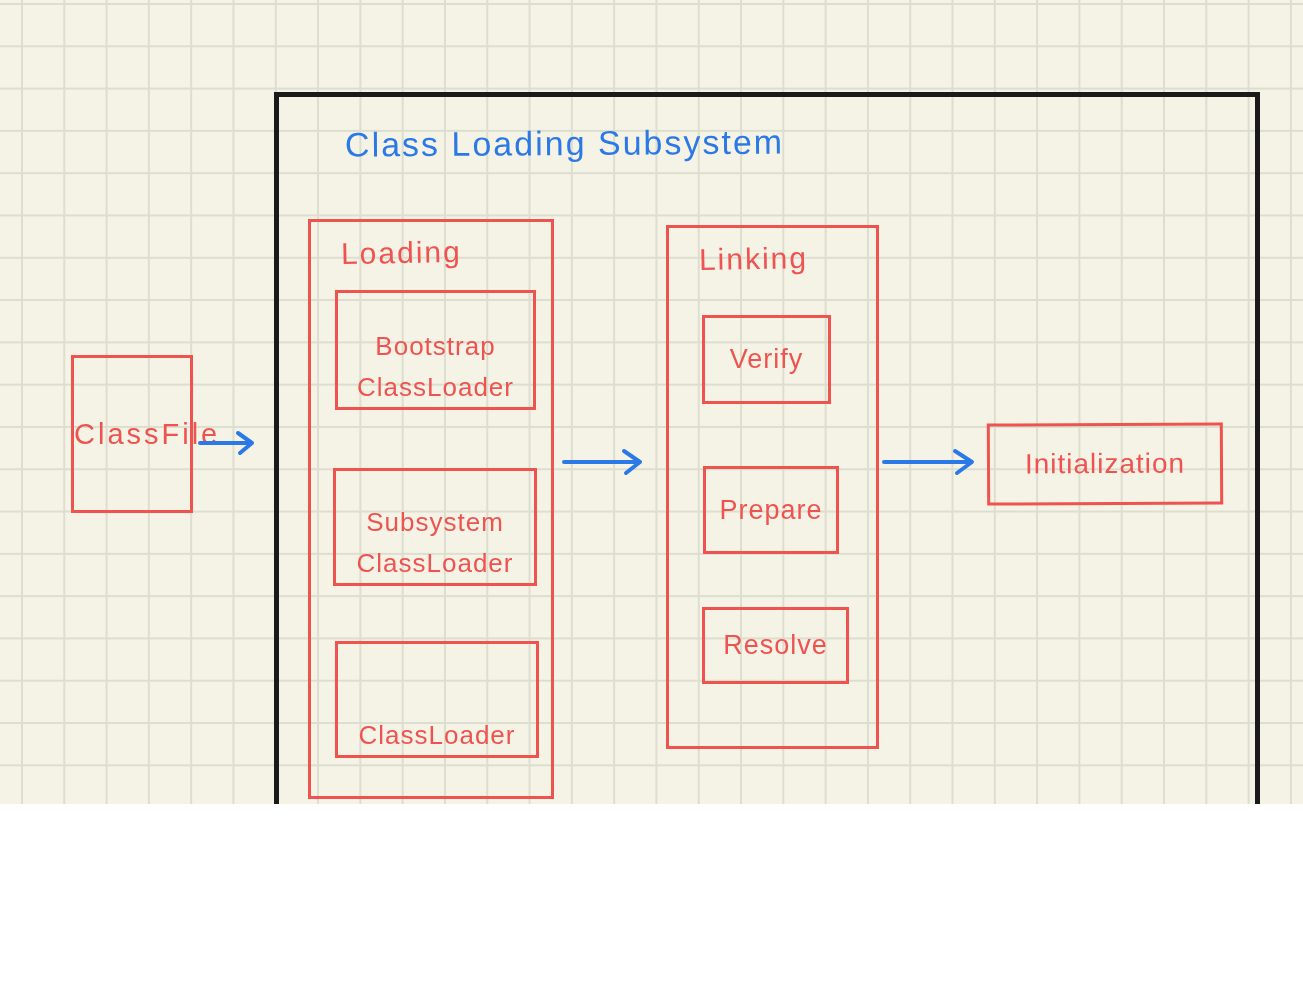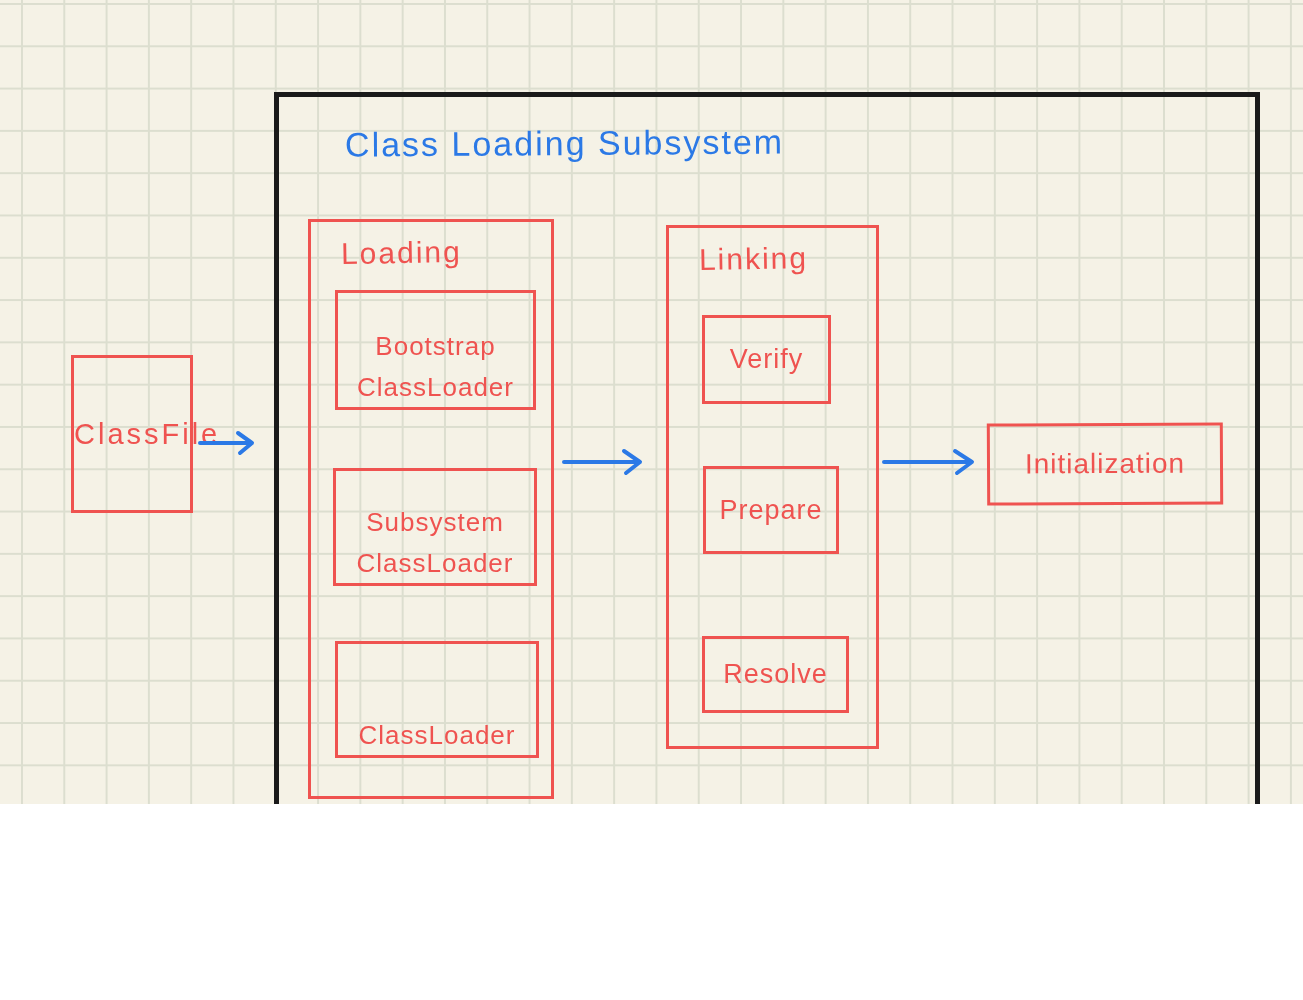--- a/index.html
+++ b/index.html
@@ -58,21 +58,21 @@
   .loader-application{left:24px;top:419px;width:198px;height:111px;}
   
   .linking-group{left:666px;top:225px;width:213px;height:524px;}
   .step-node{
     position:absolute;
     display:flex;justify-content:center;align-items:center;
     font-size:27px;letter-spacing:1px;white-space:nowrap;
   }
   .step-verify{left:33px;top:87px;width:123px;height:83px;}
   .step-prepare{left:34px;top:238px;width:130px;height:82px;}
-  .step-resolve{left:33px;top:379px;width:141px;height:71px;margin-top:29px;}
+  .step-resolve{left:33px;top:379px;width:141px;height:71px;}
   
   .init-node{
     left:987px;top:423px;width:236px;height:82px;
     display:flex;justify-content:center;align-items:center;
     font-size:28px;letter-spacing:1px;white-space:nowrap;
     transform:rotate(-0.3deg);
   }
   .arrow-svg{position:absolute;overflow:visible;}
   .a1{left:198px;top:430px;}
   .a2{left:562px;top:449px;}

